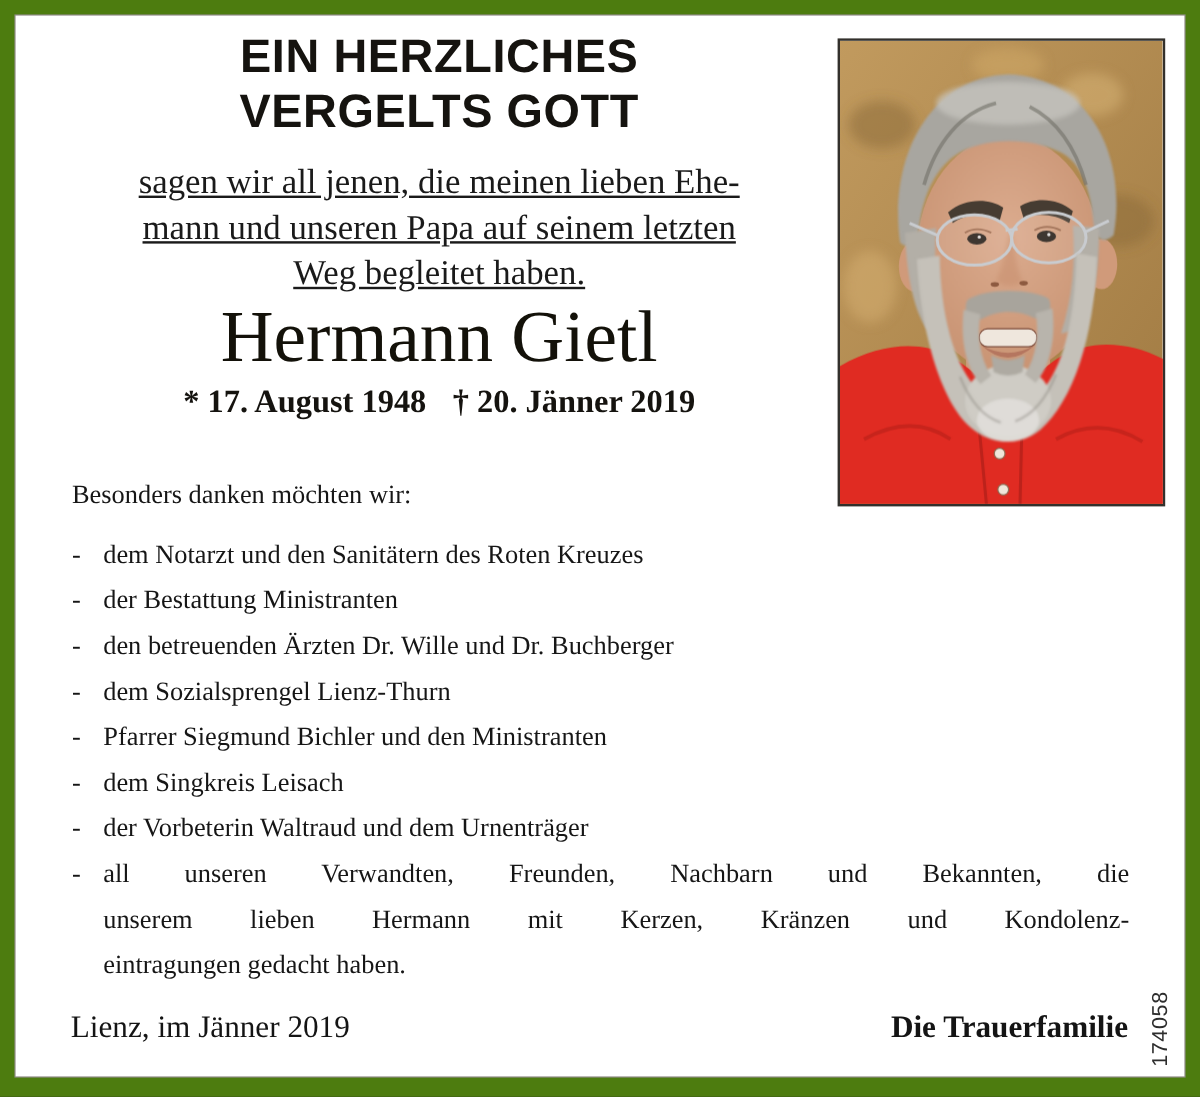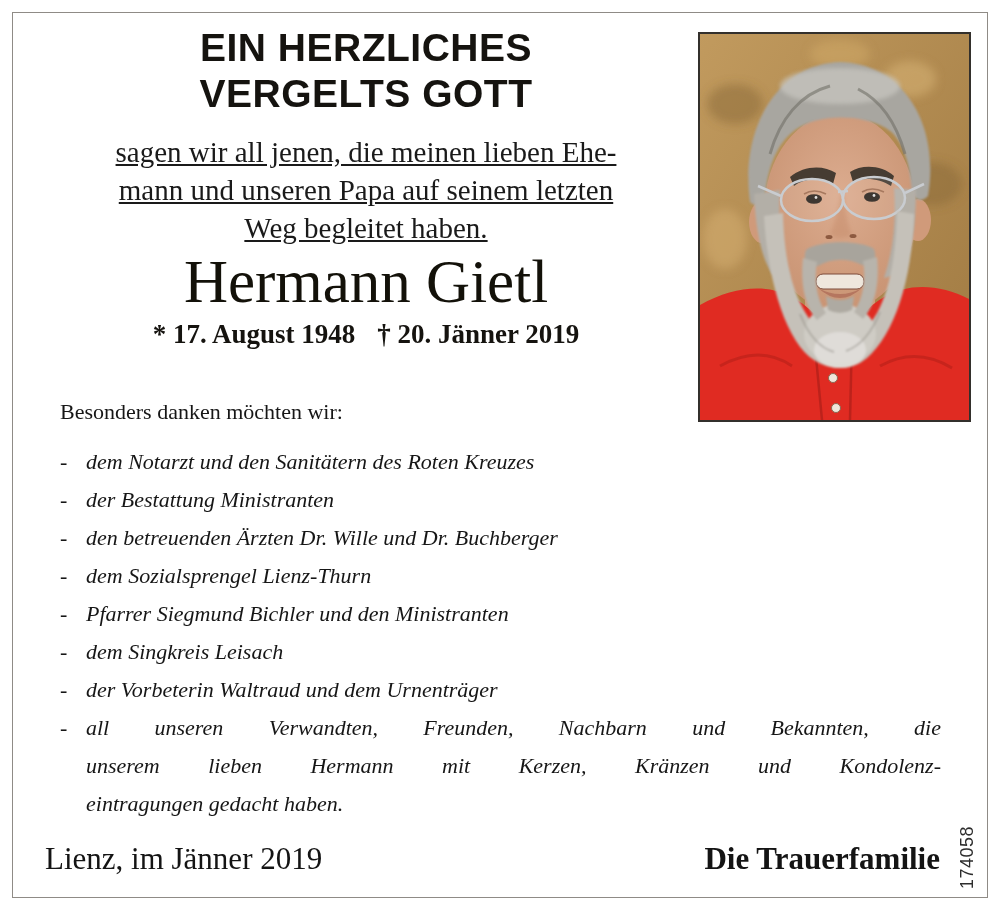--- a/index.html
+++ b/index.html
@@ -2,21 +2,21 @@
 <html><head>
 <meta charset="utf-8">
 <style>
   html, body {
     margin: 0; padding: 0;
     width: 1000px; height: 914px;
     overflow: hidden;
     background: #201d1c;
     font-family: "Liberation Serif", serif;
   }
-  .frame { position: absolute; inset: 0; background: #ffffff; }
+  .frame { position: absolute; inset: 0; background: #4d7c0f; }
   .card {
     position: absolute; left: 13px; top: 13px;
     width: 974px; height: 884px;
     background: #ffffff;
     box-shadow: 0 0 0 1px #8f8b86;
   }
   
   .left-col {
     position: absolute; left: 47px; top: 12px; width: 612px;
     text-align: center; color: #161412;
@@ -45,28 +45,28 @@
   }
   .photo svg { display: block; }
   
   .thanks {
     position: absolute; left: 47px; top: 380px; width: 881px;
     font-size: 22px; line-height: 38px; color: #161616;
   }
   .thanks-intro { margin-bottom: 12px; }
   .t-row { display: flex; align-items: flex-start; }
   .t-dash { flex: 0 0 26px; width: 26px; }
-  .t-text { flex: 1; min-width: 0; font-style: italic; }
+  .t-text { flex: 1; min-width: 0; }
   .jline { display: block; text-align: justify; text-align-last: justify; }
   .jline.last { text-align-last: left; }
   
   .footer {
-    position: absolute; left: 32px; right: 47px; top: 828px;
+    position: absolute; left: 46px; right: 47px; top: 828px;
     display: flex; justify-content: space-between; align-items: baseline;
-    font-size: 31px; color: #141414;
+    font-size: 26px; color: #141414;
   }
   .sig { font-weight: 700; }
   
   .refnum {
     position: absolute; left: 913px; top: 834px; width: 82px;
     text-align: center;
     transform: rotate(-90deg);
     font-family: "Liberation Sans", sans-serif;
     font-size: 18px; letter-spacing: 0.5px; color: #2d2d2d;
   }

